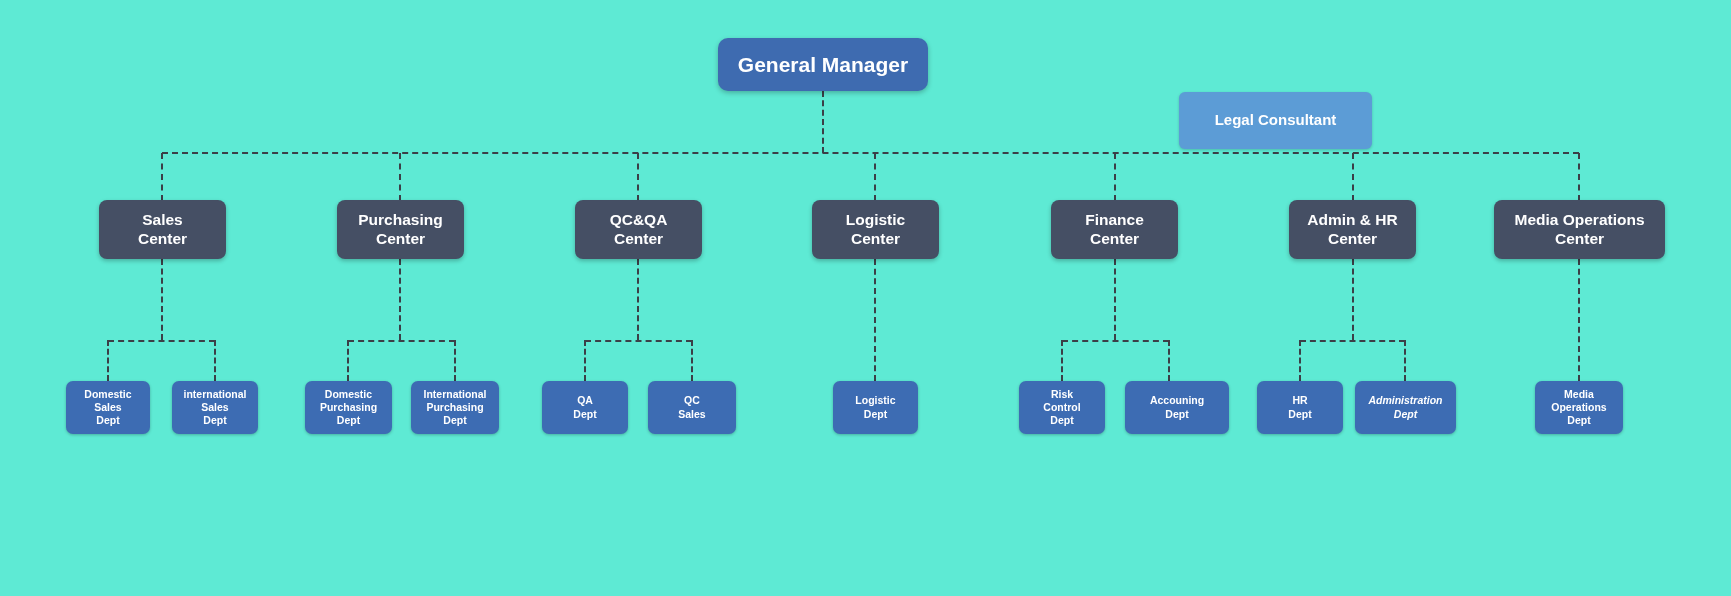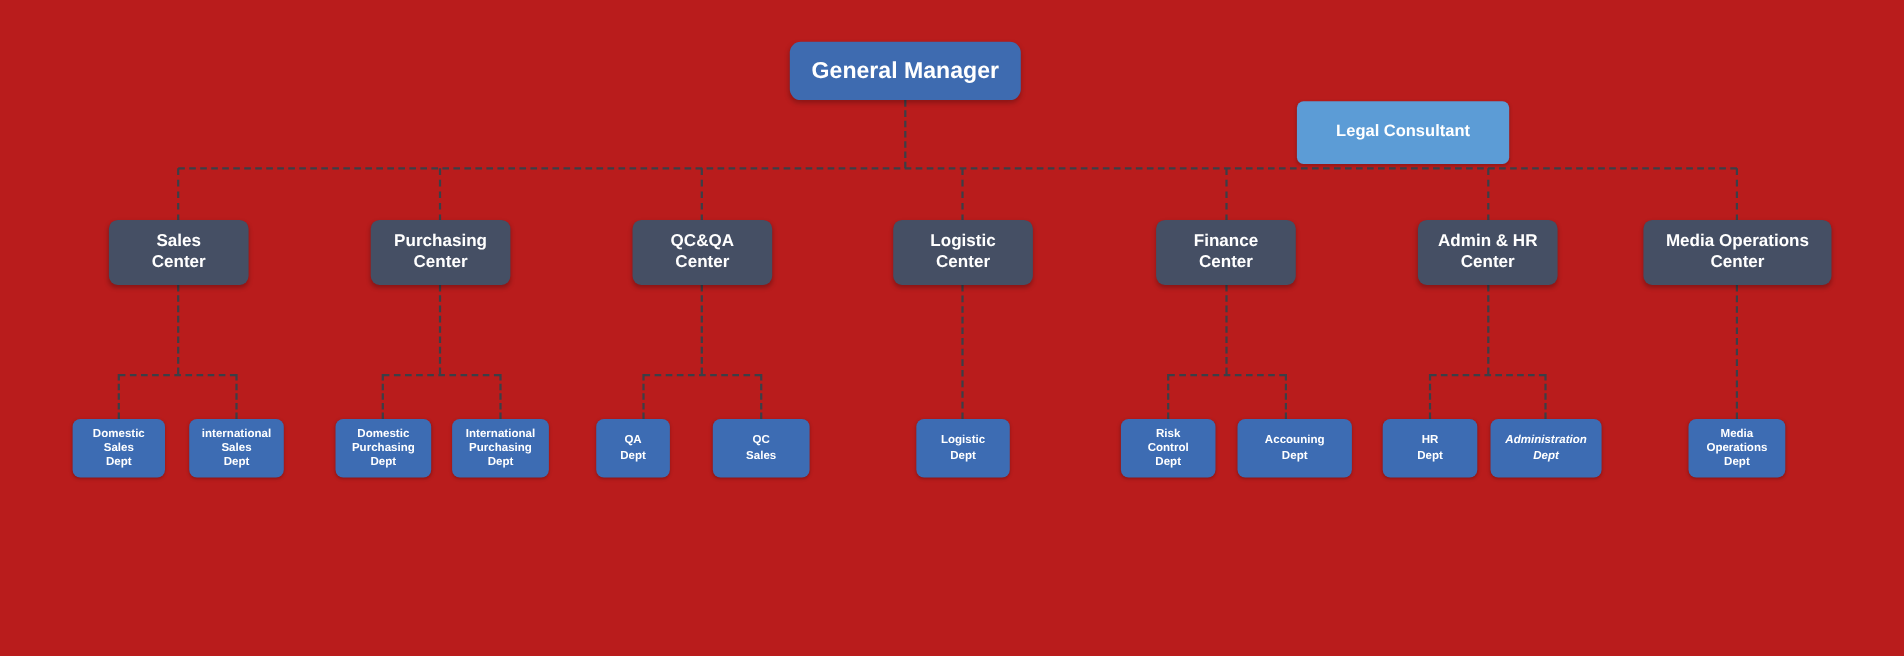--- a/index.html
+++ b/index.html
@@ -6,21 +6,21 @@
   html, body {
     margin: 0;
     padding: 0;
     background: #ffffff;
     font-family: "Liberation Sans", sans-serif;
   }
   .canvas {
     position: relative;
     width: 1731px;
     height: 596px;
-    background: #b91c1c;
+    background: #5eead4;
     overflow: hidden;
   }
   .node {
     position: absolute;
     box-sizing: border-box;
     display: flex;
     align-items: center;
     justify-content: center;
     text-align: center;
     color: #ffffff;
@@ -136,21 +136,21 @@
 Sales
 Dept</div>
 
   <div class="node dept-node" style="left:305px; top:381px; width:87px; height:53px;">Domestic
 Purchasing
 Dept</div>
   <div class="node dept-node" style="left:411px; top:381px; width:88px; height:53px;">International
 Purchasing
 Dept</div>
 
-  <div class="node dept-node" style="left:542px; top:381px; width:67px; height:53px;">QA
+  <div class="node dept-node" style="left:542px; top:381px; width:86px; height:53px;">QA
 Dept</div>
   <div class="node dept-node" style="left:648px; top:381px; width:88px; height:53px;">QC
 Sales</div>
 
   <div class="node dept-node" style="left:833px; top:381px; width:85px; height:53px;">Logistic
 Dept</div>
 
   <div class="node dept-node" style="left:1019px; top:381px; width:86px; height:53px;">Risk
 Control
 Dept</div>

